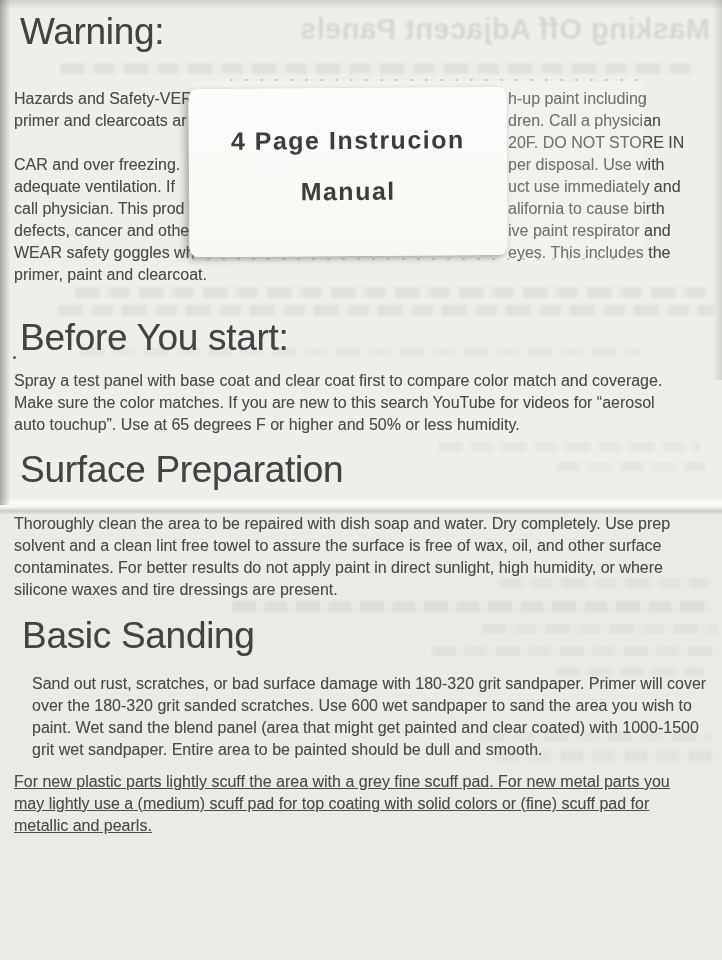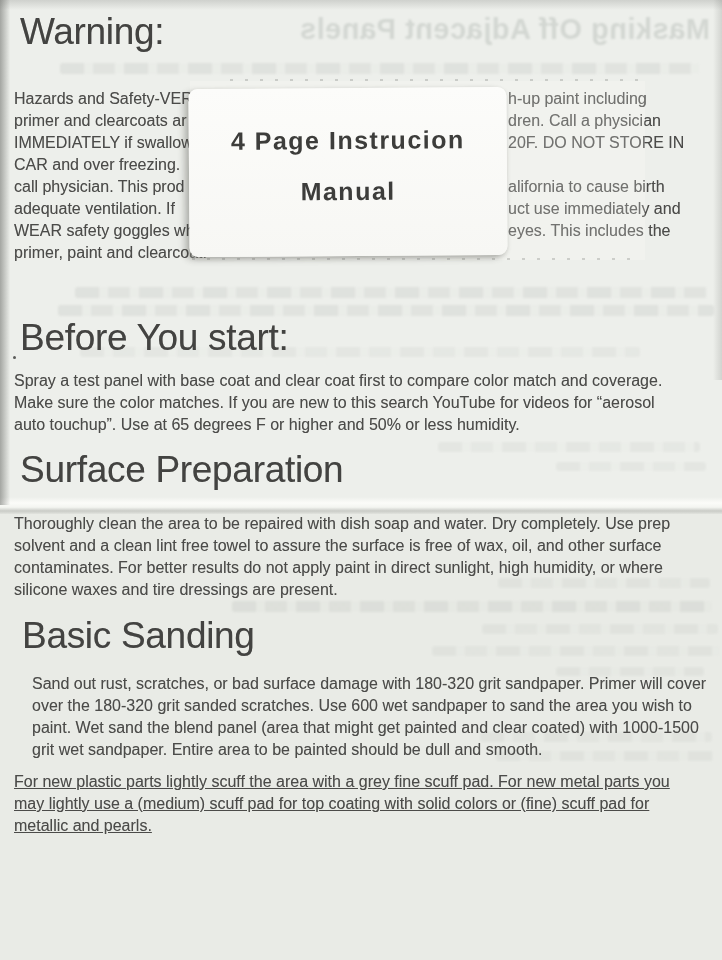--- a/index.html
+++ b/index.html
@@ -83,33 +83,37 @@
   <div class="body-par" style="left:14px;top:88px;width:700px;">
     <div class="wrow">
       <span class="wl">Hazards and Safety-VERY</span>
       <span class="wr">h-up paint including</span>
     </div>
     <div class="wrow">
       <span class="wl">primer and clearcoats ar</span>
       <span class="wr">dren. Call a physician</span>
     </div>
     <div class="wrow">
-      <span class="wl">IMMEDIATELY if swallow</span>
       <span class="wr">20F. DO NOT STORE IN</span>
     </div>
     <div class="wrow">
       <span class="wl">CAR and over freezing.</span>
+      <span class="wr">per disposal. Use with</span>
+    </div>
+    <div class="wrow">
+      <span class="wl">adequate ventilation. If</span>
+      <span class="wr">uct use immediately and</span>
     </div>
     <div class="wrow">
       <span class="wl">call physician. This prod</span>
       <span class="wr">alifornia to cause birth</span>
     </div>
     <div class="wrow">
-      <span class="wl">adequate ventilation. If</span>
-      <span class="wr">uct use immediately and</span>
+      <span class="wl">defects, cancer and othe</span>
+      <span class="wr">ive paint respirator and</span>
     </div>
     <div class="wrow">
       <span class="wl">WEAR safety goggles wh</span>
       <span class="wr">eyes. This includes the</span>
     </div>
     <div class="wrow">
       <span class="wl">primer, paint and clearcoat.</span>
     </div>
   </div>
 

